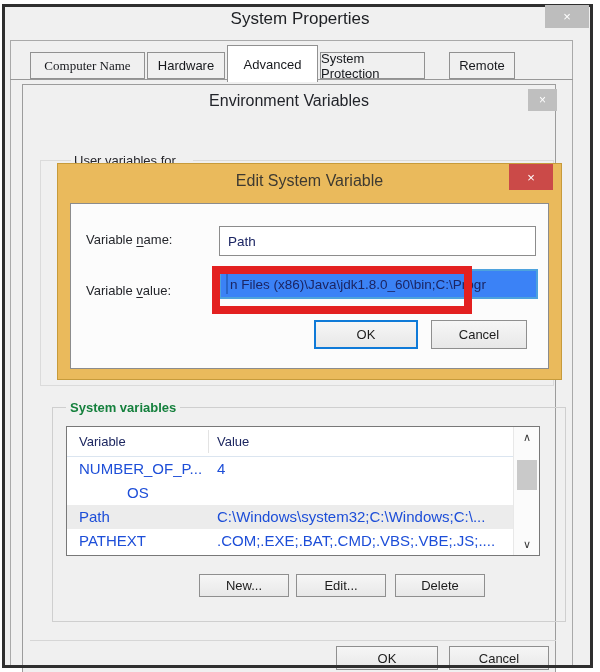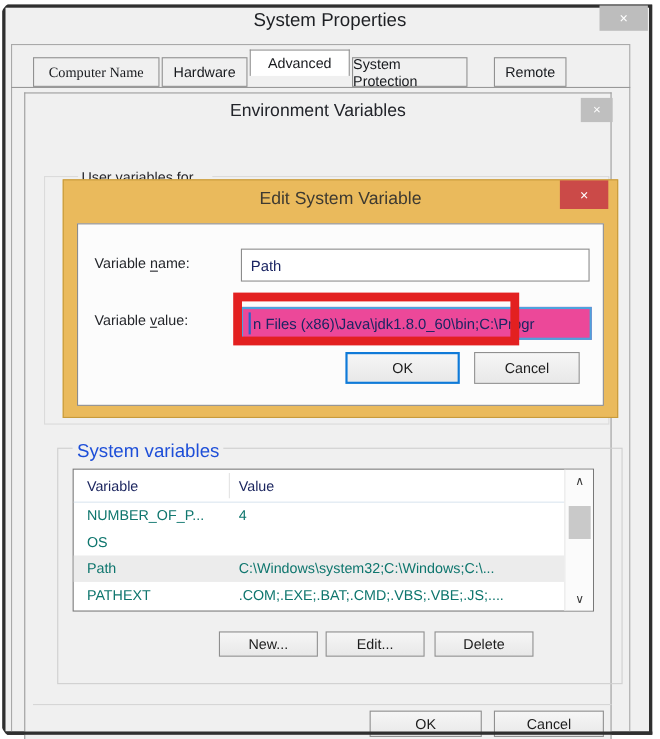--- a/index.html
+++ b/index.html
@@ -1,33 +1,33 @@
 <!DOCTYPE html>
 <html><head>
 <meta charset="utf-8">
 <style>
   html,body{margin:0;padding:0;}
   #screen{position:relative;width:600px;height:672px;background:#fff;overflow:hidden;
-          font-family:"Liberation Sans", sans-serif;border-radius:18px;-webkit-font-smoothing:antialiased;}
+          font-family:"Liberation Sans", sans-serif;-webkit-font-smoothing:antialiased;}
   .abs{position:absolute;box-sizing:border-box;}
 
   
   .win-frame{left:2px;top:4px;width:591px;height:664px;background:#f0f0f0;border:3px solid #2f2f2f;}
   .win-title{left:0;top:9px;width:600px;text-align:center;font-size:17px;color:#1d1f23;}
   .win-close{left:545px;top:5px;width:44px;height:23px;background:#bdbdbd;color:#fff;
              display:flex;align-items:center;justify-content:center;font-size:13px;cursor:default;}
   .inner-frame{left:10px;top:40px;width:563px;height:626px;border:1px solid #a9a9a9;}
   .page-line{left:10px;top:79px;width:563px;height:0;border-top:1px solid #989898;}
 
   
   .tab{top:52px;height:27px;border:1px solid #919191;background:#f0f0f0;color:#17191d;
        display:flex;align-items:center;justify-content:center;font-size:13px;z-index:3;}
   .tab-cn{left:30px;width:115px;font-family:Liberation Serif, serif;}
   .tab-hw{left:147px;width:78px;}
-  .tab-adv{left:227px;top:45px;width:91px;height:24px;background:#fff;border-bottom:none;z-index:4;}
+  .tab-adv{left:227px;top:45px;width:91px;height:37px;background:#fff;border-bottom:none;z-index:4;}
   .tab-sp{left:320px;width:105px;}
   .tab-rem{left:449px;width:66px;}
 
   
   .env-dialog{left:22px;top:84px;width:534px;height:588px;background:#f0f0f0;
               border:1px solid #9c9c9c;border-bottom:none;z-index:5;}
   .env-title{left:22px;top:92px;width:534px;text-align:center;font-size:16px;color:#22242a;z-index:6;}
   .env-close{left:528px;top:89px;width:29px;height:22px;background:#bfbfbf;color:#fff;
              display:flex;align-items:center;justify-content:center;font-size:12px;z-index:6;}
   .uservars-box{left:40px;top:160px;width:514px;height:226px;border:1px solid #dbdbdb;z-index:6;}
@@ -39,42 +39,42 @@
   .edit-title{left:0;top:8px;width:100%;text-align:center;font-size:16px;color:#3e3a31;}
   .edit-close{left:451px;top:0;width:44px;height:26px;background:#cb4a48;color:#fff;
               display:flex;align-items:center;justify-content:center;font-size:13px;}
   .edit-panel{left:12px;top:39px;width:479px;height:166px;background:#fcfcfc;border:1px solid #8c8c8c;}
   .fld-label{font-size:13px;color:#24262b;}
   .lbl-name{left:28px;top:68px;}
   .lbl-value{left:28px;top:119px;}
   .mn{text-decoration:underline;text-underline-offset:2px;}
   .name-input{left:161px;top:62px;width:317px;height:30px;border:1px solid #8c8c8c;background:#fff;
               font-size:13.5px;color:#1b2563;padding:0 0 0 8px;font-family:"Liberation Sans",sans-serif;}
-  .value-input{left:161px;top:115px;width:319px;height:30px;border:2px solid #4da2dd;background:#ec4899;
+  .value-input{left:161px;top:105px;width:319px;height:30px;border:2px solid #4da2dd;background:#3b82f6;
                display:flex;align-items:center;padding-left:5px;font-size:13.5px;color:#1b2563;
                white-space:nowrap;overflow:hidden;}
   .caret{width:2px;height:20px;background:#2a66c8;margin-right:2px;flex:none;}
   .red-box{left:154px;top:102px;width:260px;height:48px;border:8px solid #e32020;z-index:12;}
   .btn{display:flex;align-items:center;justify-content:center;font-size:13px;color:#1c1c1c;
        background:linear-gradient(#f6f6f6,#e8e8e8);border:1px solid #8f8f8f;}
   .edit-ok{left:256px;top:156px;width:104px;height:29px;border:2px solid #0f7ad8;}
   .edit-cancel{left:373px;top:156px;width:96px;height:29px;}
 
   
   .sysvars-box{left:52px;top:407px;width:514px;height:215px;border:1px solid #cfcfcf;z-index:6;}
-  .sysvars-label{left:66px;top:400px;font-size:17px;color:#1d4ed8;background:#f0f0f0;padding:0 4px;z-index:7;}
+  .sysvars-label{left:66px;top:400px;font-size:13px;color:#15803d;background:#f0f0f0;padding:0 4px;z-index:7;font-weight:bold;}
   .var-table{left:66px;top:426px;width:474px;height:130px;background:#fff;border:1px solid #787878;z-index:7;}
   .th{top:7px;font-size:13px;color:#1d2760;}
   .th-var{left:12px;} .th-val{left:150px;}
   .col-sep{left:141px;top:3px;width:0;height:23px;border-left:1px solid #e3e3e3;}
   .head-line{left:0;top:29px;width:100%;height:0;border-top:1px solid #dbe5f0;}
-  .trow{left:0;width:446px;height:24px;font-size:13px;color:#0f766e;text-decoration:underline;}
+  .trow{left:0;width:446px;height:24px;font-size:15px;color:#1d4ed8;text-decoration:underline;}
   .trow .cell-name{position:absolute;left:12px;top:0;line-height:24px;white-space:nowrap;}
   .trow .cell-value{position:absolute;left:150px;top:0;line-height:24px;white-space:nowrap;}
-  .r0{top:30px;} .r1{top:54px;} .r2{top:78px;background:#ececec;} .r3{top:102px;height:25px;}
+  .r0{top:30px;} .r1{top:54px;margin-left:48px;} .r2{top:78px;background:#ececec;} .r3{top:102px;height:25px;}
   .scrollbar{left:446px;top:0;width:26px;height:128px;background:#fbfbfb;border-left:1px solid #e8e8e8;}
   .sb-btn{left:0;width:26px;height:20px;display:flex;align-items:center;justify-content:center;
           color:#3a3a3a;font-size:11px;font-family:"DejaVu Sans",sans-serif;}
   .sb-up{top:0;} .sb-down{bottom:1px;}
   .sb-thumb{left:3px;top:33px;width:20px;height:30px;background:#c9c9c9;}
 
   .btn-new{left:199px;top:574px;width:90px;height:23px;z-index:7;}
   .btn-edit{left:296px;top:574px;width:90px;height:23px;z-index:7;}
   .btn-del{left:395px;top:574px;width:90px;height:23px;z-index:7;}
 

